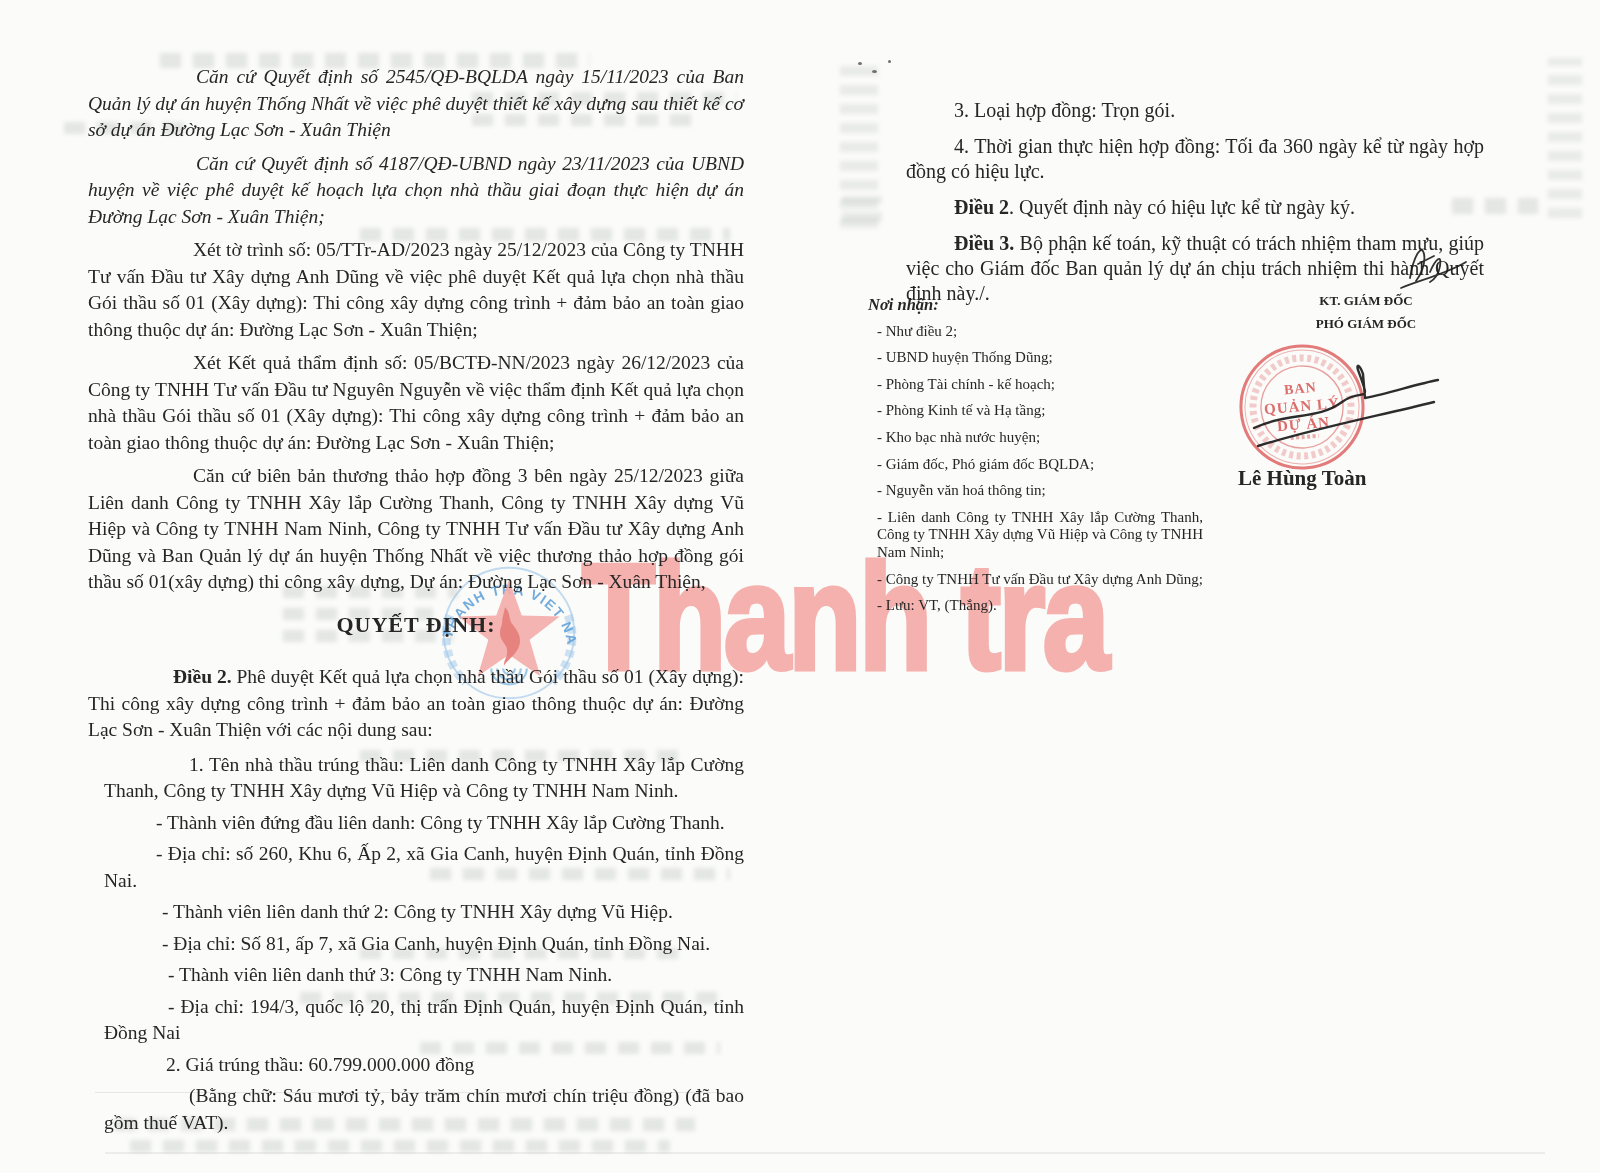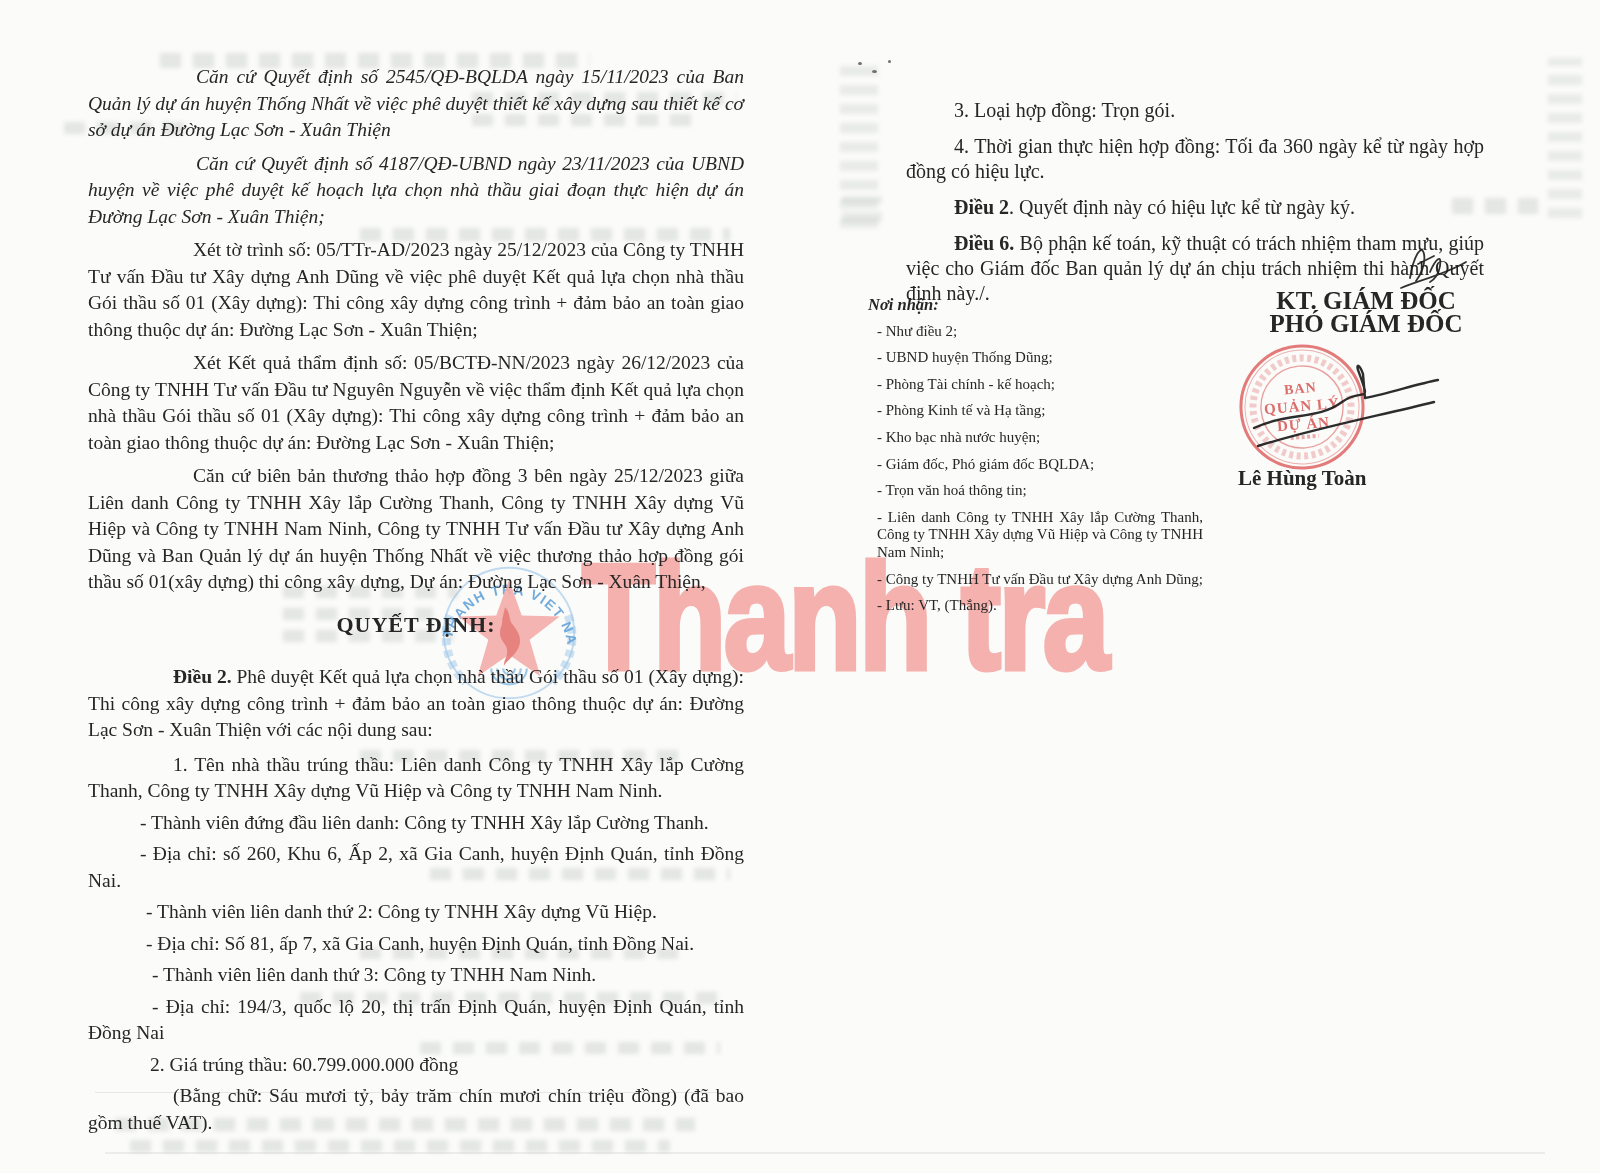--- a/index.html
+++ b/index.html
@@ -20,30 +20,30 @@
   .article{text-indent:85px;margin:0 0 8px 0;}
   .b{font-weight:bold;}
   .ind-85{text-indent:85px;}
   .ind-62{text-indent:62px;}
   .ind-64{text-indent:64px;}
   .ind-58{text-indent:58px;}
   .ind-52{text-indent:52px;}
   .ind-48{text-indent:48px;}
   .mb8{margin-bottom:8px;}
   .mt4{margin-top:4px;}
-  .cls{margin:0 0 5px 0;}
+  .cls{margin:0 0 5px 16px;}
   .r-para{margin:0 0 11px 0;}
   
   .recipients{position:absolute;left:868px;top:296px;width:344px;z-index:2;
     font-size:15px;line-height:17.6px;text-align:justify;}
   .recipients .head{font-weight:bold;font-style:italic;font-size:16.5px;margin-bottom:3px;}
   .recipients .item{margin:9px;}
   
   .sign-titles{position:absolute;left:1238px;top:289px;width:256px;z-index:2;
-    text-align:center;font-weight:bold;font-size:25px;line-height:23px;}
+    text-align:center;font-weight:bold;font-size:13px;line-height:23px;}
   .signer-name{position:absolute;left:1238px;top:466px;width:256px;z-index:4;
     font-weight:bold;font-size:21px;}
   .seal{position:absolute;left:1232px;top:337px;width:140px;height:140px;z-index:3;
     transform:rotate(-5deg);opacity:.88;}
   .signature{position:absolute;left:1246px;top:348px;width:200px;height:112px;z-index:4;}
   .initial-sig{position:absolute;left:1398px;top:236px;width:72px;height:56px;z-index:4;}
   
   .wm-text{position:absolute;left:582px;top:542px;z-index:1;
     font-family:"Liberation Sans","DejaVu Sans",sans-serif;
     font-weight:bold;font-size:150px;line-height:1;letter-spacing:-3px;
@@ -123,41 +123,41 @@
   <p class="cls ind-64">- Thành viên liên danh thứ 3: Công ty TNHH Nam Ninh.</p>
   <p class="cls ind-64 mt4">- Địa chỉ: 194/3, quốc lộ 20, thị trấn Định Quán, huyện Định Quán, tỉnh Đồng Nai</p>
   <p class="cls ind-62 mt4">2.  Giá trúng thầu: 60.799.000.000 đồng</p>
   <p class="cls ind-85 mt4">(Bằng chữ: Sáu mươi tỷ, bảy trăm chín mươi chín triệu đồng) (đã bao gồm thuế VAT).</p>
 </div>
 
 <div class="col col-right">
   <p class="r-para ind-48">3.  Loại hợp đồng: Trọn gói.</p>
   <p class="r-para ind-48">4.  Thời gian thực hiện hợp đồng: Tối đa 360 ngày kể từ ngày hợp đồng có hiệu lực.</p>
   <p class="r-para ind-48"><span class="b">Điều 2</span><span>. Quyết định này có hiệu lực kể từ ngày ký.</span></p>
-  <p class="r-para ind-48"><span class="b">Điều 6.</span><span> Bộ phận kế toán, kỹ thuật có trách nhiệm tham mưu, giúp việc cho Giám đốc Ban quản lý dự án chịu trách nhiệm thi hành Quyết định này./.</span></p>
+  <p class="r-para ind-48"><span class="b">Điều 3.</span><span> Bộ phận kế toán, kỹ thuật có trách nhiệm tham mưu, giúp việc cho Giám đốc Ban quản lý dự án chịu trách nhiệm thi hành Quyết định này./.</span></p>
 </div>
 
 <svg class="initial-sig" viewBox="0 0 72 56">
   <g fill="none" stroke="#1c1c1c" stroke-width="1.8" stroke-linecap="round" opacity="0.9">
     <path d="M12,42 C16,18 24,8 26,18 C28,28 22,40 18,45"></path>
     <path d="M20,28 L36,20"></path>
     <path d="M32,36 C38,22 44,18 42,30 C41,38 36,44 32,46"></path>
     <path d="M3,52 C22,44 48,38 68,26"></path>
   </g>
 </svg>
 
 <div class="recipients">
   <div class="head">Nơi nhận:</div>
   <div class="item">- Như điều 2;</div>
   <div class="item">- UBND huyện Thống Dũng;</div>
   <div class="item">- Phòng Tài chính - kế hoạch;</div>
   <div class="item">- Phòng Kinh tế và Hạ tầng;</div>
   <div class="item">- Kho bạc nhà nước huyện;</div>
   <div class="item">- Giám đốc, Phó giám đốc BQLDA;</div>
-  <div class="item">- Trọn văn hoá thông tin;</div>
+  <div class="item">- Nguyễn văn hoá thông tin;</div>
   <div class="item">- Liên danh Công ty TNHH Xây lắp Cường Thanh, Công ty TNHH Xây dựng Vũ Hiệp và Công ty TNHH Nam Ninh;</div>
   <div class="item">- Công ty TNHH Tư vấn Đầu tư Xây dựng Anh Dũng;</div>
   <div class="item">- Lưu: VT, (Thắng).</div>
 </div>
 
 <div class="sign-titles">
   <div>KT. GIÁM ĐỐC</div>
   <div>PHÓ GIÁM ĐỐC</div>
 </div>
 

